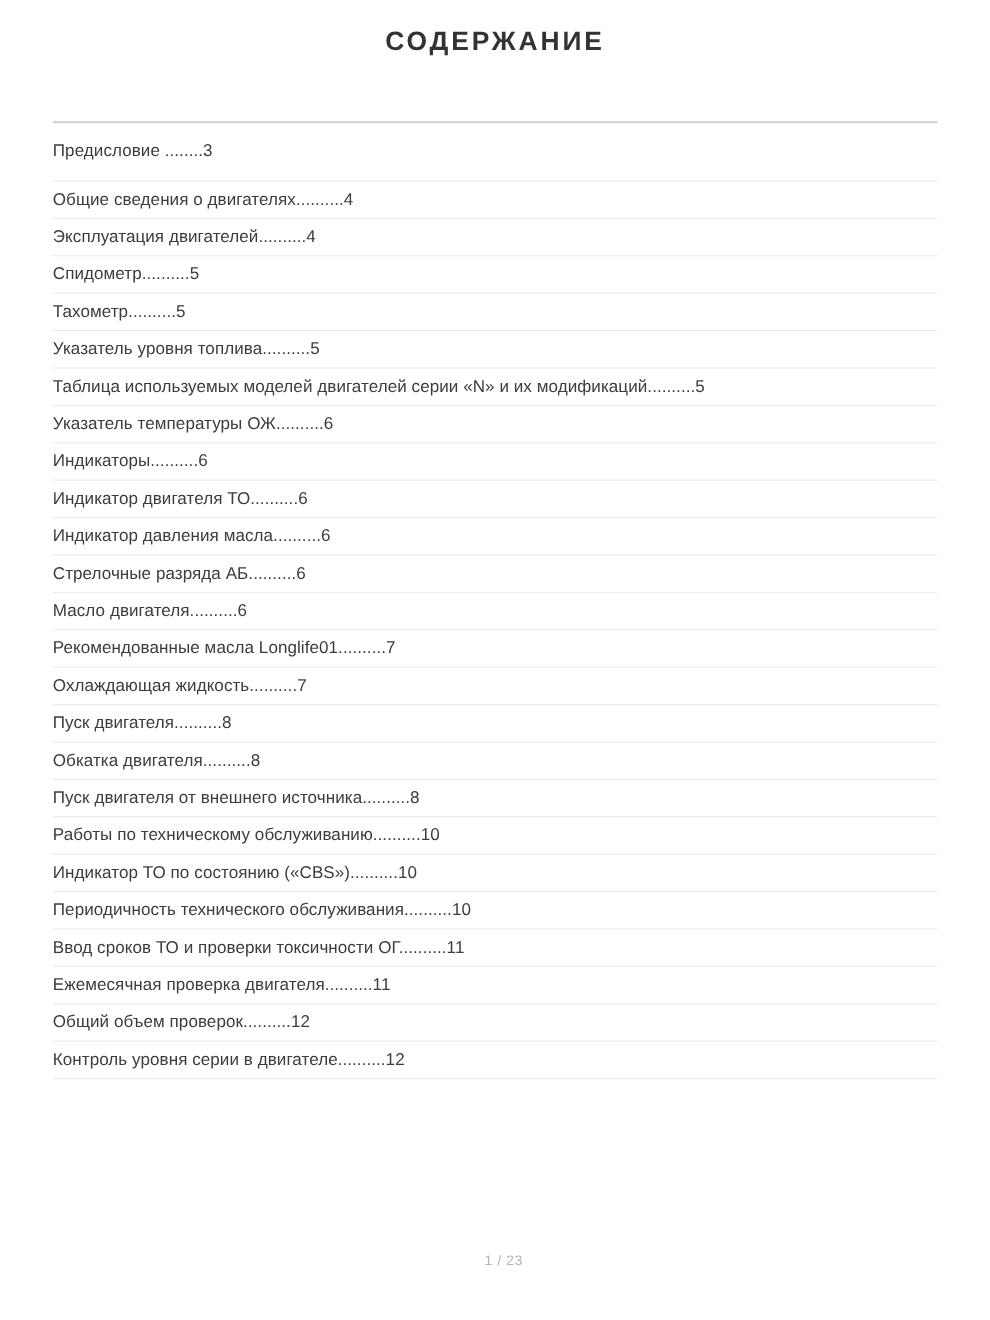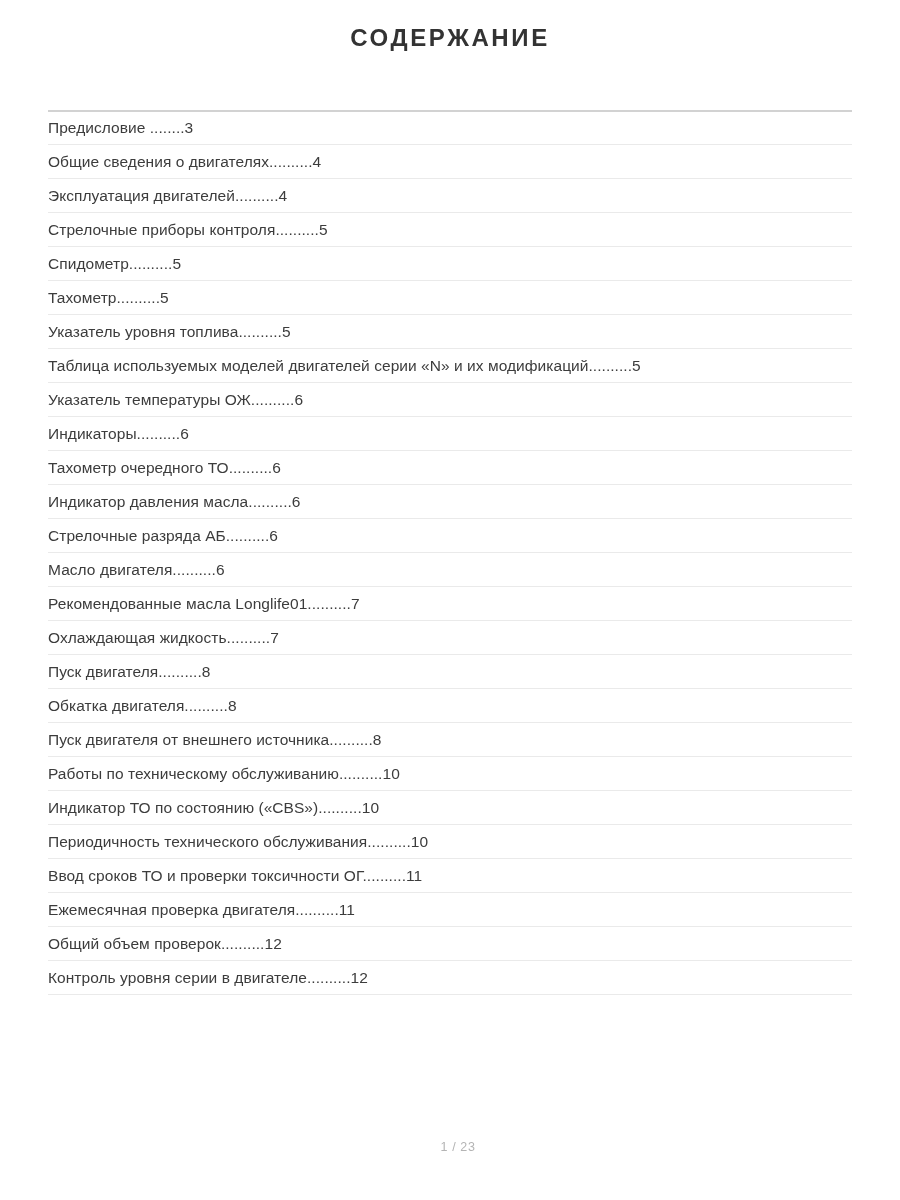--- a/index.html
+++ b/index.html
@@ -48,21 +48,21 @@
     width: 804px;
   }
   .toc-row {
     border-bottom: 1px solid #eaeaea;
     height: 34px;
     display: flex;
     align-items: center;
     box-sizing: border-box;
   }
   .toc-row:first-child {
-    height: 33px;
+    height: 53px;
   }
   .toc-entry {
     font-size: 15.5px;
     line-height: 20px;
     color: #3c3c3c;
     white-space: nowrap;
     letter-spacing: 0.05px;
   }
   .footer {
     position: absolute;
@@ -90,42 +90,39 @@
       <li class="toc-row">
         <span class="toc-entry">Предисловие ........3</span>
       </li>
       <li class="toc-row">
         <span class="toc-entry">Общие сведения о двигателях..........4</span>
       </li>
       <li class="toc-row">
         <span class="toc-entry">Эксплуатация двигателей..........4</span>
       </li>
       <li class="toc-row">
-        <span class="toc-entry">Стрелочные приборы контроля..........5</span>
-      </li>
-      <li class="toc-row">
         <span class="toc-entry">Спидометр..........5</span>
       </li>
       <li class="toc-row">
         <span class="toc-entry">Тахометр..........5</span>
       </li>
       <li class="toc-row">
         <span class="toc-entry">Указатель уровня топлива..........5</span>
       </li>
       <li class="toc-row">
         <span class="toc-entry">Таблица используемых моделей двигателей серии «N» и их модификаций..........5</span>
       </li>
       <li class="toc-row">
         <span class="toc-entry">Указатель температуры ОЖ..........6</span>
       </li>
       <li class="toc-row">
         <span class="toc-entry">Индикаторы..........6</span>
       </li>
       <li class="toc-row">
-        <span class="toc-entry">Тахометр очередного ТО..........6</span>
+        <span class="toc-entry">Индикатор двигателя ТО..........6</span>
       </li>
       <li class="toc-row">
         <span class="toc-entry">Индикатор давления масла..........6</span>
       </li>
       <li class="toc-row">
         <span class="toc-entry">Стрелочные разряда АБ..........6</span>
       </li>
       <li class="toc-row">
         <span class="toc-entry">Масло двигателя..........6</span>
       </li>

